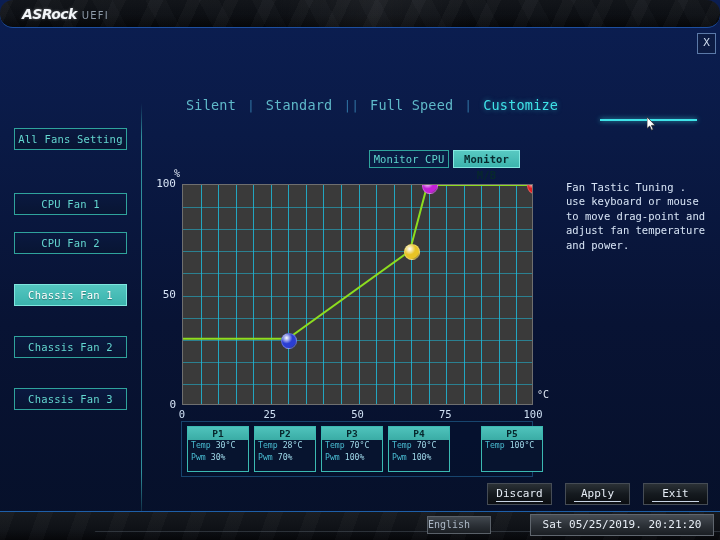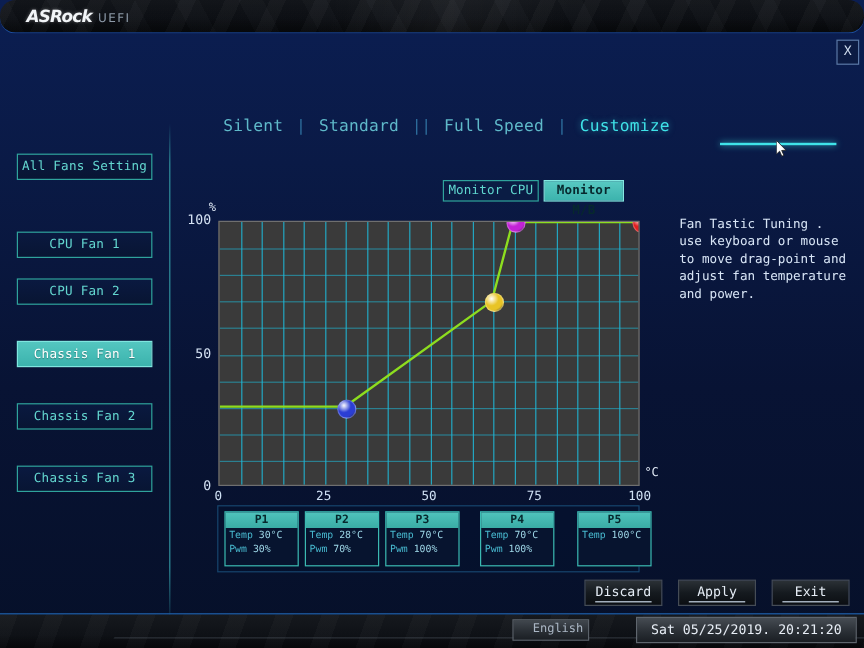--- a/index.html
+++ b/index.html
@@ -197,22 +197,22 @@
   }
   .botbar-accent{
     position:absolute; left:95px; top:19px; width:980px; height:1px;
     background:rgba(190,205,225,0.18);
     transform:skewX(-42deg);
   }
   .lang-btn {
     position:absolute; left:427px; top:516px; width:64px; height:18px;
     background: linear-gradient(180deg,#41474e 0%, #2a2f35 55%, #1b1f24 100%);
     border:1px solid #5a6views; border:1px solid #5a6169;
-    color:#aab6c4; font-size:10px; line-height:16px; text-align:center;
-    cursor:pointer; box-sizing:border-box;padding-left:12px;
+    color:#aab6c4; font-size:10px; line-height:16px; text-align:left;
+    cursor:pointer; box-sizing:border-box;
   }
   .clock {
     position:absolute; left:530px; top:514px; width:184px; height:22px;
     background: linear-gradient(180deg,#464c53 0%, #2b3036 55%, #1a1e23 100%);
     border:1px solid #5f666e;
     color:#e8eef6; font-size:11px; line-height:20px; text-align:center;
     box-sizing:border-box;
   }
 </style>
 </head>
@@ -329,21 +329,21 @@
       <div class="pbox" style="left: 254px;">
         <div class="pbox-hd">P2</div>
         <div class="pbox-row"><span>Temp</span> <b>28°C</b></div>
         <div class="pbox-row"><span>Pwm</span> <b>70%</b></div>
       </div>
       <div class="pbox" style="left: 321px;">
         <div class="pbox-hd">P3</div>
         <div class="pbox-row"><span>Temp</span> <b>70°C</b></div>
         <div class="pbox-row"><span>Pwm</span> <b>100%</b></div>
       </div>
-      <div class="pbox" style="left: 388px; margin-left: 12px;">
+      <div class="pbox" style="left: 388px;">
         <div class="pbox-hd">P4</div>
         <div class="pbox-row"><span>Temp</span> <b>70°C</b></div>
         <div class="pbox-row"><span>Pwm</span> <b>100%</b></div>
       </div>
       <div class="pbox" style="left: 455px; margin-left: 26px;">
         <div class="pbox-hd">P5</div>
         <div class="pbox-row"><span>Temp</span> <b>100°C</b></div>
       </div>
     </div>
 

